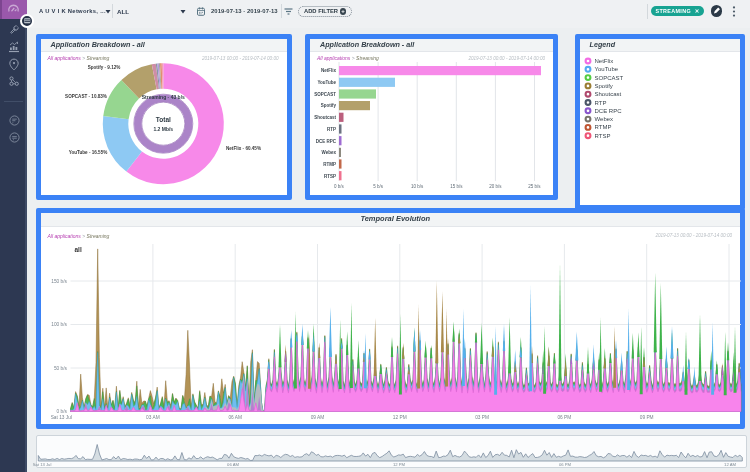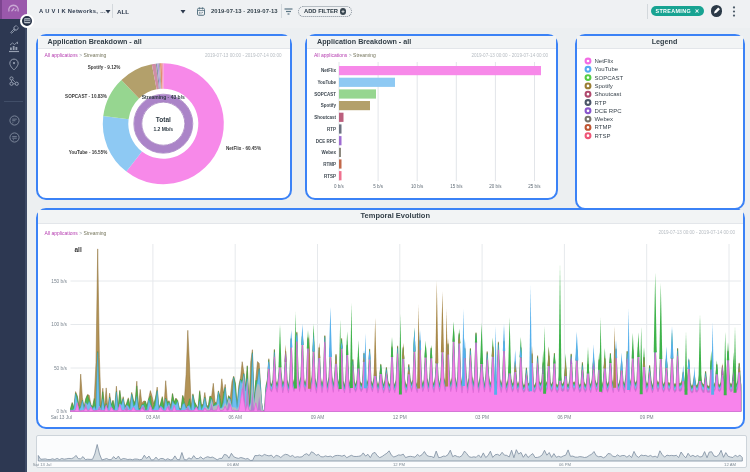--- a/index.html
+++ b/index.html
@@ -1,15 +1,15 @@
 <!DOCTYPE html>
 <html><head><meta charset="utf-8"><style>
 *{margin:0;padding:0;box-sizing:border-box;}
 html,body{width:750px;height:472px;background:#ecEFF1;font-family:"Liberation Sans",sans-serif;position:relative;overflow:hidden;}
-.panel{position:absolute;background:#fff;border:2px solid #3b82f6;border-radius:10px;}
+.panel{position:absolute;background:#fff;border:5px solid #3b82f6;border-radius:2px;font-style:italic;}
 .phead{height:13px;background:#f2f4f5;border-bottom:1px solid #e3e6ea;font-size:7.2px;font-weight:bold;color:#333f48;line-height:11px;padding-left:10px;}
 .crumb{position:absolute;left:7px;font-size:5px;}
 .crumb .a{color:#b53cb0;}.crumb .b{color:#75755c;}.crumb .s{color:#9aa0a6;}
 .dater{position:absolute;right:8px;font-size:4.6px;color:#b6bcc2;}
 </style></head><body>
 <div style="position:absolute;left:27px;top:0;right:0;height:28px;background:#eff1f3;"></div>
 <div style="position:absolute;left:39px;top:7.5px;font-size:5.8px;font-weight:bold;color:#2e3b4e;letter-spacing:0.3px;">A U V I K Networks, ...</div>
 <svg style="position:absolute;left:104.5px;top:9px;" width="6" height="5">
     <path d="M0.5 1 L5.5 1 L3 4.5Z" fill="#2e3b4e"></path>
   </svg>
@@ -104,21 +104,21 @@
 <div class="panel" style="left:35.5px;top:33.5px;width:256px;height:166px;">
 <div class="phead">Application Breakdown - all</div>
 <div class="crumb" style="top:16.5px;"><span class="a">All applications</span> <span class="s">&gt;</span> <span class="b">Streaming</span></div>
 <div class="dater" style="top:17px;">2019-07-13 00:00 - 2019-07-14 00:00</div>
 </div>
 <div class="panel" style="left:305px;top:33.5px;width:253px;height:166px;">
 <div class="phead">Application Breakdown - all</div>
 <div class="crumb" style="top:16.5px;"><span class="a">All applications</span> <span class="s">&gt;</span> <span class="b">Streaming</span></div>
 <div class="dater" style="top:17px;">2019-07-13 00:00 - 2019-07-14 00:00</div>
 </div>
-<div class="panel" style="left:574.5px;top:33.5px;width:170px;height:176px;text-align:center;">
+<div class="panel" style="left:574.5px;top:33.5px;width:170px;height:176px;">
 <div class="phead">Legend</div>
 </div>
 <div class="panel" style="left:35.5px;top:208px;width:709.5px;height:221px;text-align:center;">
 <div class="phead" style="font-size:7.5px;height:14px;line-height:12px;">Temporal Evolution</div>
 <div class="crumb" style="top:20px;"><span class="a">All applications</span> <span class="s">&gt;</span> <span class="b">Streaming</span></div>
 <div class="dater" style="top:20px;">2019-07-13 00:00 - 2019-07-14 00:00</div>
 </div>
 <div style="position:absolute;left:35.5px;top:435px;width:711px;height:33px;background:#fbfcfd;border:1px solid #cdd4da;border-radius:2px;"></div>
 
 <svg width="750" height="472" viewBox="0 0 750 472" style="position:absolute;left:0;top:0;">

